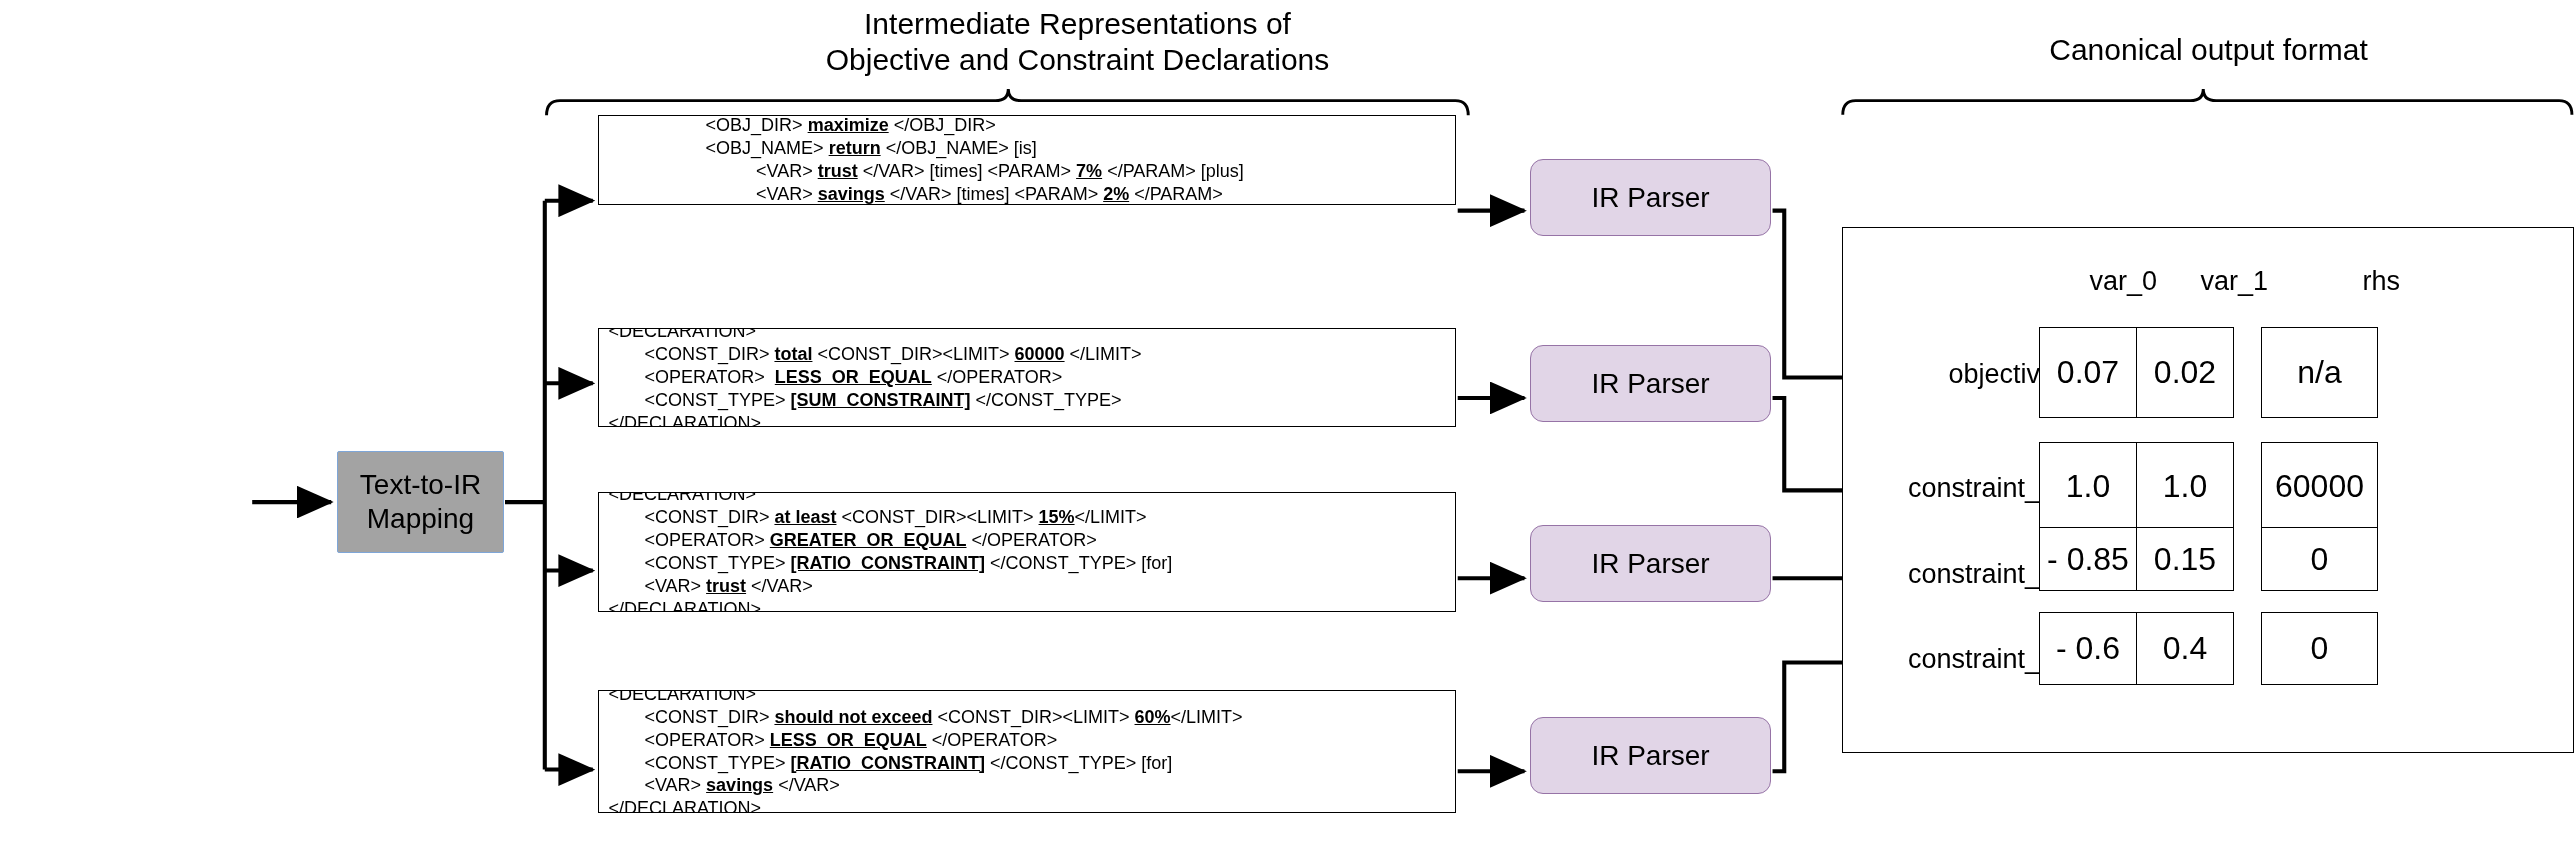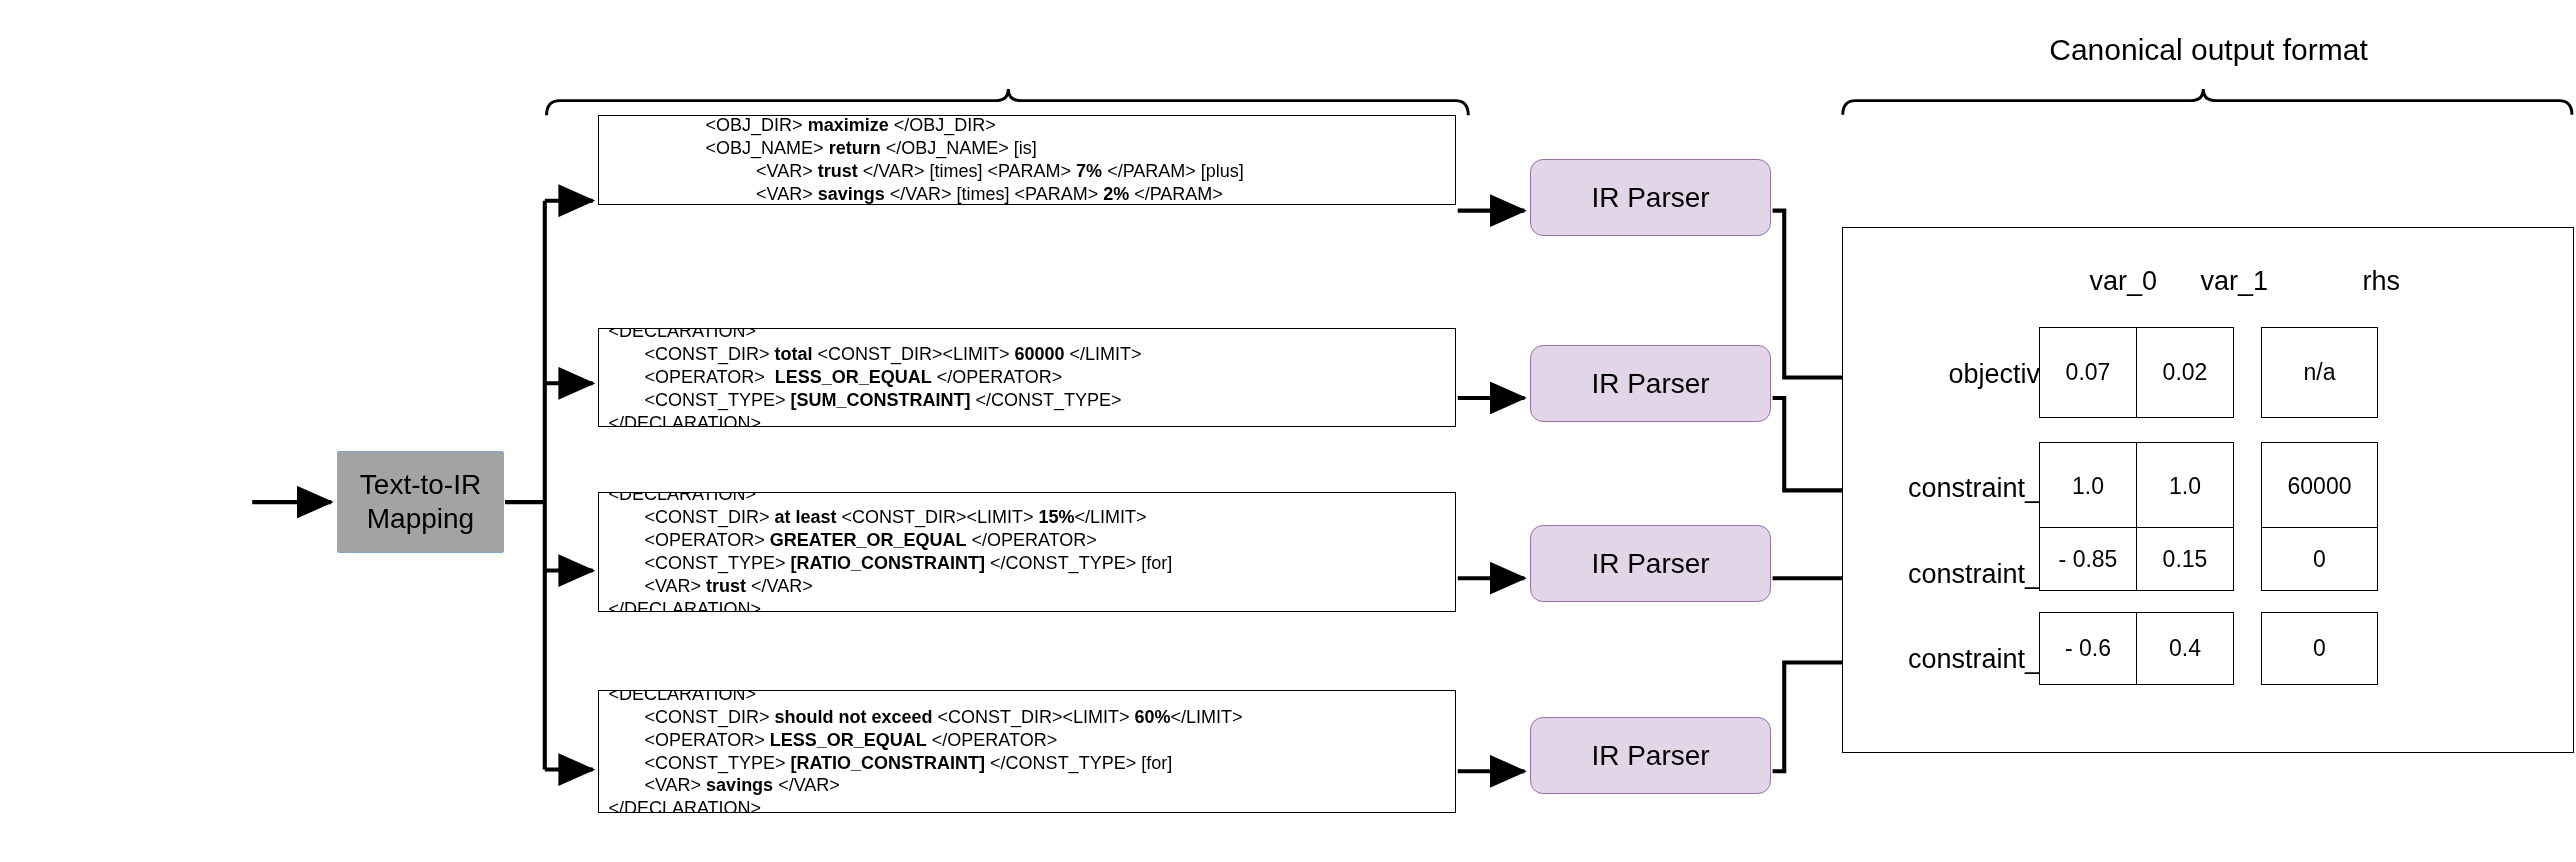--- a/index.html
+++ b/index.html
@@ -67,21 +67,21 @@
     background: #ffffff;
     box-sizing: border-box;
     padding: 8.2px 9.4px 8.2px 9.4px;
     font-size: 18px;
     line-height: 1.27;
     font-family: "Liberation Sans", sans-serif;
     white-space: pre;
     overflow: hidden;
   }
   .decl-box .ln { display: block; white-space: pre; }
-  .decl-box b { font-weight: bold; }
+  .decl-box b { font-weight: bold; text-decoration: underline; }
 
   #decl-0 { top: 115px;  height: 90px; }
   #decl-1 { top: 328px;  height: 99px; }
   #decl-2 { top: 492px;  height: 120px; }
   #decl-3 { top: 690px; height: 123px; }
 
   .decl-center { display: flex; flex-direction: column; justify-content: center; height: 100%; }
   .indent1 { padding-left: 5.4em; }
   .indent2 { padding-left: 8.2em; }
   .indent-c1 { padding-left: 2.0em; }
@@ -138,21 +138,21 @@
   #rowl-3 { left: 1856px; top: 644px; }
 
   .cell {
     position: absolute;
     border: 1.8px solid #000000;
     background: #ffffff;
     box-sizing: border-box;
     display: flex;
     align-items: center;
     justify-content: center;
-    font-size: 23px;
+    font-size: 32px;
   }
   .cell-a { left: 2039px; width: 98px; }
   .cell-b { left: 2136px; width: 98px; }
   .cell-c { left: 2261px; width: 117px; }
 
   .rowbox-0 { top: 327px; height: 91px; }
   .rowbox-1 { top: 442px; height: 88px; }
   .rowbox-2 { top: 527px; height: 64px; }
   .rowbox-3 { top: 612px; height: 73px; }
 
@@ -209,20 +209,22 @@
 
     <g>
       <path d="M933,197 Q933,172 956,172 H1700 Q1722,172 1722,152 Q1722,172 1744,172 H2486 Q2508,172 2508,197" fill="none" stroke="#000" stroke-width="5"></path>
     </g>
 
     <g>
       <path d="M3148,196 Q3148,172 3170,172 H3742 Q3764,172 3764,152 Q3764,172 3786,172 H4372 Q4394,172 4394,196" fill="none" stroke="#000" stroke-width="5"></path>
     </g>
   </svg>
 
+  <div class="section-title" id="title-ir">Intermediate Representations of
+Objective and Constraint Declarations</div>
   <div class="section-title" id="title-canonical">Canonical output format</div>
 
 
   <div id="text-to-ir">
     <span>Text-to-IR
 Mapping</span>
   </div>
 
   <div class="decl-box" id="decl-0"><div class="decl-center"><span class="ln indent1"><span>&lt;OBJ_DIR&gt; </span><b>maximize</b><span> &lt;/OBJ_DIR&gt;</span></span><span class="ln indent1"><span>&lt;OBJ_NAME&gt; </span><b>return</b><span> &lt;/OBJ_NAME&gt; [is]</span></span><span class="ln indent2"><span>&lt;VAR&gt; </span><b>trust</b><span> &lt;/VAR&gt; [times] &lt;PARAM&gt; </span><b>7%</b><span> &lt;/PARAM&gt; [plus]</span></span><span class="ln indent2"><span>&lt;VAR&gt; </span><b>savings</b><span> &lt;/VAR&gt; [times] &lt;PARAM&gt; </span><b>2%</b><span> &lt;/PARAM&gt;</span></span></div></div>
   <div class="decl-box" id="decl-1"><div class="decl-center"><span class="ln"><span>&lt;DECLARATION&gt;</span></span><span class="ln indent-c1"><span>&lt;CONST_DIR&gt; </span><b>total</b><span> &lt;CONST_DIR&gt;&lt;LIMIT&gt; </span><b>60000</b><span> &lt;/LIMIT&gt;</span></span><span class="ln indent-c1"><span>&lt;OPERATOR&gt;  </span><b>LESS_OR_EQUAL</b><span> &lt;/OPERATOR&gt;</span></span><span class="ln indent-c1"><span>&lt;CONST_TYPE&gt; </span><b>[SUM_CONSTRAINT]</b><span> &lt;/CONST_TYPE&gt;</span></span><span class="ln"><span>&lt;/DECLARATION&gt;</span></span></div></div>

